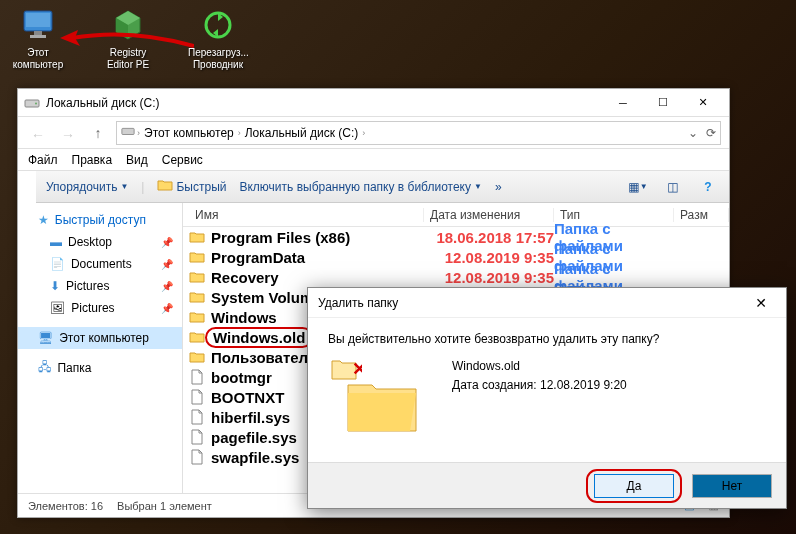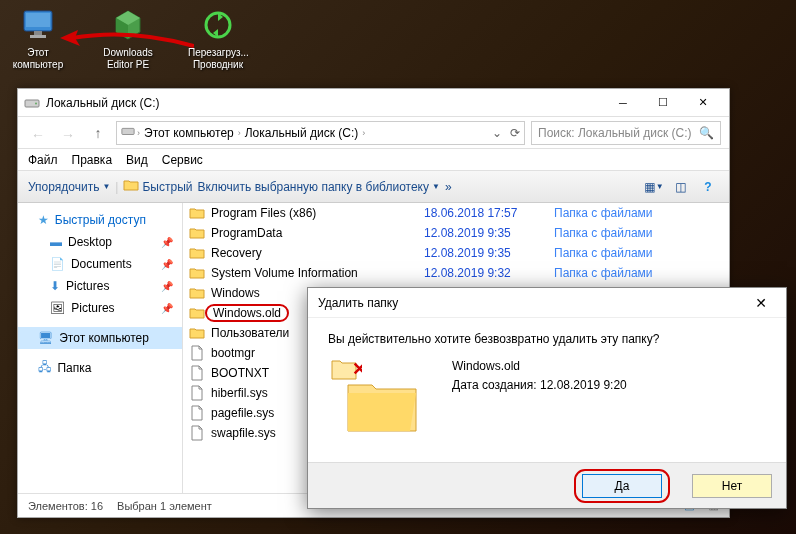--- a/index.html
+++ b/index.html
@@ -25,59 +25,59 @@
 .navbtn { width: 24px; height: 24px; display: flex; align-items: center; justify-content: center; color: #666; cursor: pointer; font-size: 14px; }
 .navbtn.dis { color: #ccc; cursor: default; }
 .addr { flex: 1; height: 24px; border: 1px solid #ccc; display: flex; align-items: center; font-size: 12px; padding: 0 4px; gap: 2px; }
 .addr .crumb { padding: 0 2px; cursor: pointer; }
 .addr .sep { color: #888; font-size: 9px; }
 .searchbox { width: 190px; height: 24px; border: 1px solid #ccc; font-size: 12px; padding: 0 6px; color: #888; display:flex; align-items:center;}
 
 .menubar { height: 22px; display: flex; align-items: center; gap: 14px; padding: 0 10px; font-size: 12px; border-bottom: 1px solid #e0e0e0; }
 .menubar span { cursor: pointer; }
 
-.toolbar { height: 32px; background: linear-gradient(#f7f7f7, #e8e8e8); display: flex; align-items: center; gap: 5px; padding: 0 10px; font-size: 12px; border-bottom: 1px solid #ccc; }
+.toolbar { height: 32px; background: linear-gradient(#f7f7f7, #e8e8e8); display: flex; align-items: center; gap: 13px; padding: 0 10px; font-size: 12px; border-bottom: 1px solid #ccc; margin-left: 18px; }
 .toolbar .ti { cursor: pointer; color: #1a4b8c; display: flex; align-items: center; gap: 3px; }
 .toolbar .spacer { flex: 1; }
 .toolbar .ico-btn { width: 22px; height: 22px; cursor: pointer; display:flex;align-items:center;justify-content:center;}
 
 .body { flex: 1; display: flex; overflow: hidden; }
 .nav { width: 165px; border-right: 1px solid #e0e0e0; padding: 6px 0; font-size: 12px; overflow: hidden; }
 .nav-item { height: 22px; display: flex; align-items: center; padding: 0 8px 0 20px; cursor: pointer; gap: 6px; position: relative; }
 .nav-item.l1 { padding-left: 32px; }
 .nav-item.hdr { font-weight: normal; color: #0066cc; }
 .nav-item.sel { background: #cde8ff; }
 .nav-item .pin { position: absolute; right: 8px; color: #888; font-size: 10px; }
 .nav-sep { height: 8px; }
 
 .content { flex: 1; overflow: hidden; }
 .cols { height: 24px; display: flex; align-items: center; font-size: 12px; color: #444; border-bottom: 1px solid #e5e5e5; padding-left: 6px; }
 .cols .c { padding: 0 6px; border-right: 1px solid #eee; }
 .cols .c1 { width: 235px; } .cols .c2 { width: 130px; } .cols .c3 { width: 120px; } .cols .c4 { flex:1; }
 .rows { }
-.row { height: 20px; display: flex; align-items: center; font-size: 12px; color: #000; padding-left: 6px; cursor: pointer; }
+.row { height: 20px; display: flex; align-items: center; font-size: 15px; color: #000; padding-left: 6px; cursor: pointer; font-weight: bold; }
 .row .ico { width: 16px; height: 16px; margin-right: 6px; display:flex;align-items:center;justify-content:center;}
-.row .n { width: 213px; } .row .d { width: 130px; color: #1d4ed8; } .row .t { width: 120px; color: #3b82f6; }
+.row .n { width: 213px; } .row .d { width: 130px; color: #ef4444; text-align: right; } .row .t { width: 120px; color: #3b82f6; }
 .sel-ring { border: 2.5px solid #d40000; border-radius: 11px; padding: 0 6px; margin-left: -6px; }
 
 .status { height: 24px; border-top: 1px solid #e0e0e0; display: flex; align-items: center; font-size: 11px; color: #444; padding: 0 10px; gap: 14px; }
 .status .spacer { flex:1; }
 
 
 .dialog { position: absolute; top: 287px; left: 307px; width: 480px; height: 222px; background: #fff; border: 1px solid #888; box-shadow: 0 4px 20px rgba(0,0,0,.5); display: flex; flex-direction: column; }
 .dialog .dtb { height: 30px; display: flex; align-items: center; padding: 0 10px; font-size: 12px; border-bottom: 1px solid #eee; }
 .dialog .dtb .spacer { flex:1; }
 .dialog .dtb .dx { width: 30px; height: 26px; display:flex;align-items:center;justify-content:center;cursor:pointer;font-size:14px; }
 .dialog .dbody { flex:1; padding: 14px 20px; font-size: 12px; }
 .dialog .q { margin-bottom: 7px; }
 .dialog .info { display: flex; gap: 24px; align-items: flex-start; }
 .dialog .folder-big { width: 100px; height: 80px; position: relative; }
 .dialog .meta { padding-top: 4px; line-height: 1.6; }
-.dialog .dbtns { height: 46px; background: #f0f0f0; border-top: 1px solid #ddd; display: flex; align-items: center; justify-content: flex-end; gap: 22px; padding: 0 14px; }
-.dialog .btn { min-width: 80px; height: 24px; background: #fef9c3; border: 1px solid #adadad; font-size: 12px; cursor: pointer; display:flex;align-items:center;justify-content:center; }
+.dialog .dbtns { height: 46px; background: #f0f0f0; border-top: 1px solid #ddd; display: flex; align-items: center; justify-content: flex-end; gap: 10px; padding: 0 14px; }
+.dialog .btn { min-width: 80px; height: 24px; background: #0369a1; border: 1px solid #adadad; font-size: 12px; cursor: pointer; display:flex;align-items:center;justify-content:center; }
 .dialog .btn.primary { background: #e5f1fb; border-color: #0078d7; }
 .dialog .btn-ring { border: 2.5px solid #d40000; border-radius: 11px; padding: 3px 6px; }
 
 .folder-svg { width: 16px; height: 14px; }
 .file-svg { width: 14px; height: 16px; }
 </style>
 </head>
 <body>
 
 <div class="desktop-icons">
@@ -93,21 +93,21 @@
     <div class="lbl">Этот компьютер</div>
   </div>
   <div class="d-icon">
     <div class="ico">
       <svg width="34" height="34" viewBox="0 0 34 34">
           <path d="M17 3 L29 10 L29 24 L17 31 L5 24 L5 10 Z" fill="#4a9e4a" stroke="#2a6e2a"></path>
           <path d="M17 3 L29 10 L17 17 L5 10 Z" fill="#6abe6a"></path>
           <path d="M17 17 L17 31 L5 24 L5 10 Z" fill="#3a8e3a"></path>
         </svg>
     </div>
-    <div class="lbl">Downloads Editor PE</div>
+    <div class="lbl">Registry Editor PE</div>
   </div>
   <div class="d-icon">
     <div class="ico">
       <svg width="34" height="34" viewBox="0 0 34 34">
           <circle cx="17" cy="17" r="12" fill="none" stroke="#4bd44b" stroke-width="3"></circle>
           <path d="M17 5 L22 9 L17 13 Z" fill="#4bd44b"></path>
           <path d="M17 29 L12 25 L17 21 Z" fill="#4bd44b"></path>
         </svg>
     </div>
     <div class="lbl">Перезагруз... Проводник</div>
@@ -142,25 +142,20 @@
             <rect x="1" y="5" width="14" height="7" rx="1" fill="#d0d0d0" stroke="#888"></rect>
           </svg></span>
       <span class="sep">›</span>
       <span class="crumb">Этот компьютер</span>
       <span class="sep">›</span>
       <span class="crumb">Локальный диск (C:)</span>
       <span class="sep">›</span>
       <span style="flex:1"></span>
       <span style="color:#666">⌄</span>
       <span style="color:#666;margin-left:6px">⟳</span>
-    </div>
-    <div class="searchbox">
-      <span>Поиск: Локальный диск (C:)</span>
-      <span style="flex:1"></span>
-      <span style="color:#888">🔍</span>
     </div>
   </div>
 
   <div class="menubar">
     <span>Файл</span>
     <span>Правка</span>
     <span>Вид</span>
     <span>Сервис</span>
   </div>
 
@@ -219,20 +214,26 @@
           <span>Этот компьютер</span>
         </div>
       <div class="nav-sep"></div>
       <div class="nav-item">
           <span style="color:#3b8bd4">🖧</span>
           <span>Папка</span>
         </div>
     </div>
 
     <div class="content">
+      <div class="cols">
+        <div class="c c1">Имя</div>
+        <div class="c c2">Дата изменения</div>
+        <div class="c c3">Тип</div>
+        <div class="c c4">Разм</div>
+      </div>
       <div class="rows" id="rows">
           <div class="row">
             <span class="ico">
               <svg class="folder-svg" viewBox="0 0 16 14">
                 <path d="M1 3 L1 12 L15 12 L15 4 L7 4 L6 3 Z" fill="#ffd968" stroke="#d4a030"></path>
               </svg>
             </span>
             <span class="n">Program Files (x86)</span>
             <span class="d">18.06.2018 17:57</span>
             <span class="t">Папка с файлами</span>

